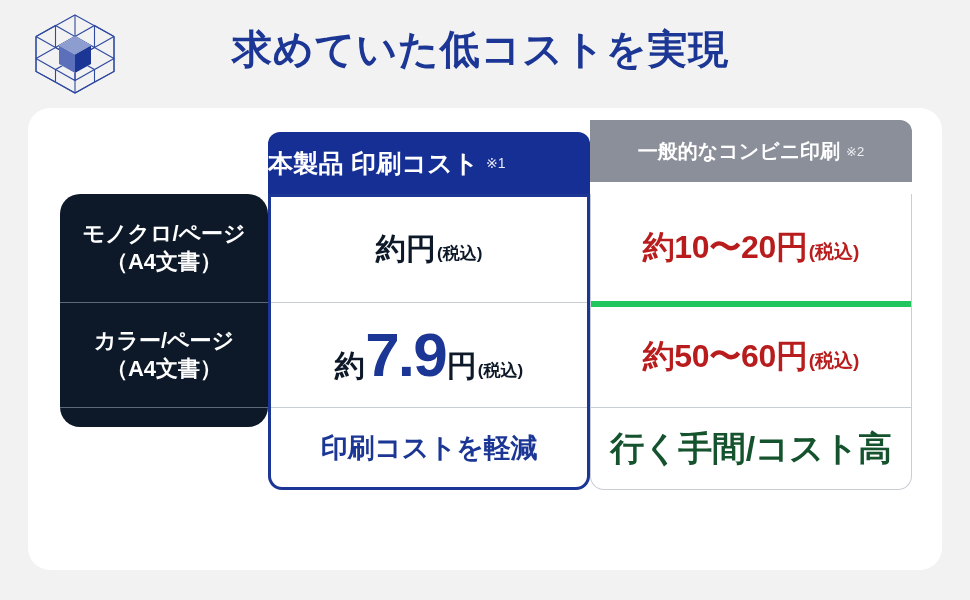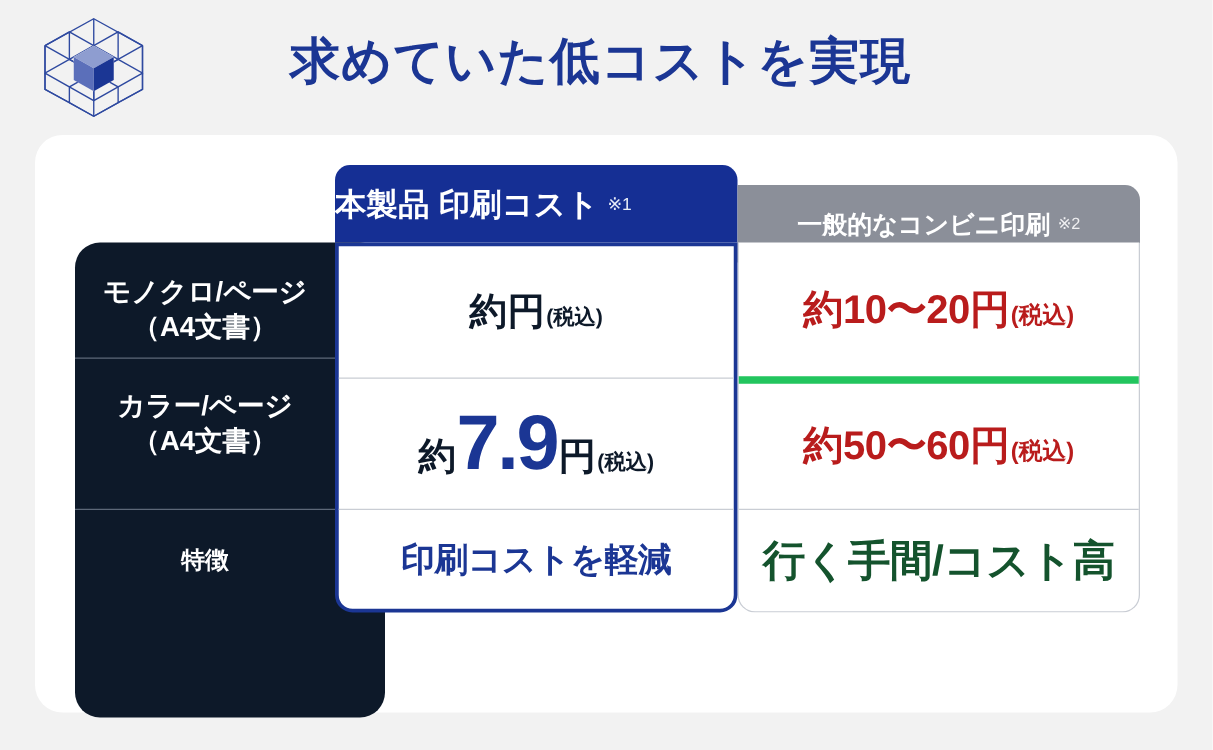--- a/index.html
+++ b/index.html
@@ -98,21 +98,21 @@
     font-size: 14px;
     font-weight: 400;
     color: #e7ecf7;
     margin-left: 7px;
     white-space: nowrap;
   }
 
   .hdr-conv {
     position: absolute;
     left: 530px;
-    top: 28px;
+    top: 0;
     width: 322px;
     height: 62px;
     background: #8b8f99;
     border-radius: 0 12px 0 0;
     display: flex;
     align-items: center;
     justify-content: center;
     box-sizing: border-box;
   }
   .hdr-conv .h-main {
@@ -128,39 +128,38 @@
     margin-left: 6px;
     white-space: nowrap;
   }
 
   
   .labelcol {
     position: absolute;
     left: 0px;
     top: 74px;
     width: 208px;
-    height: 380px;
+    height: 233px;
     background: #0d1929;
     border-radius: 20px;
-    padding-left: 40px;
   }
   .labelcell {
     position: absolute;
     left: 0;
     width: 208px;
     display: flex;
     flex-direction: column;
     align-items: center;
     justify-content: center;
     color: #ffffff;
     text-align: center;
     box-sizing: border-box;
   }
   .labelcell.r0 { top: 0px;   height: 108px; }
-  .labelcell.r1 { top: 92px; height: 105px; border-top: 1px solid #5d6878; text-align: center; }
+  .labelcell.r1 { top: 108px; height: 105px; border-top: 1px solid #5d6878; text-align: center; }
   .labelcell.r2 { top: 213px; height: 83px;  border-top: 1px solid #5d6878; }
   .labelcell .l1 { font-size: 22px; font-weight: 700; line-height: 1.28; white-space: nowrap; }
   .labelcell .l2 { font-size: 22px; font-weight: 700; line-height: 1.28; white-space: nowrap; }
   .labelcell.r2 .l1 { font-size: 19px; font-weight: 700; }
 
   
   .prodcol {
     position: absolute;
     left: 208px;
     top: 74px;

